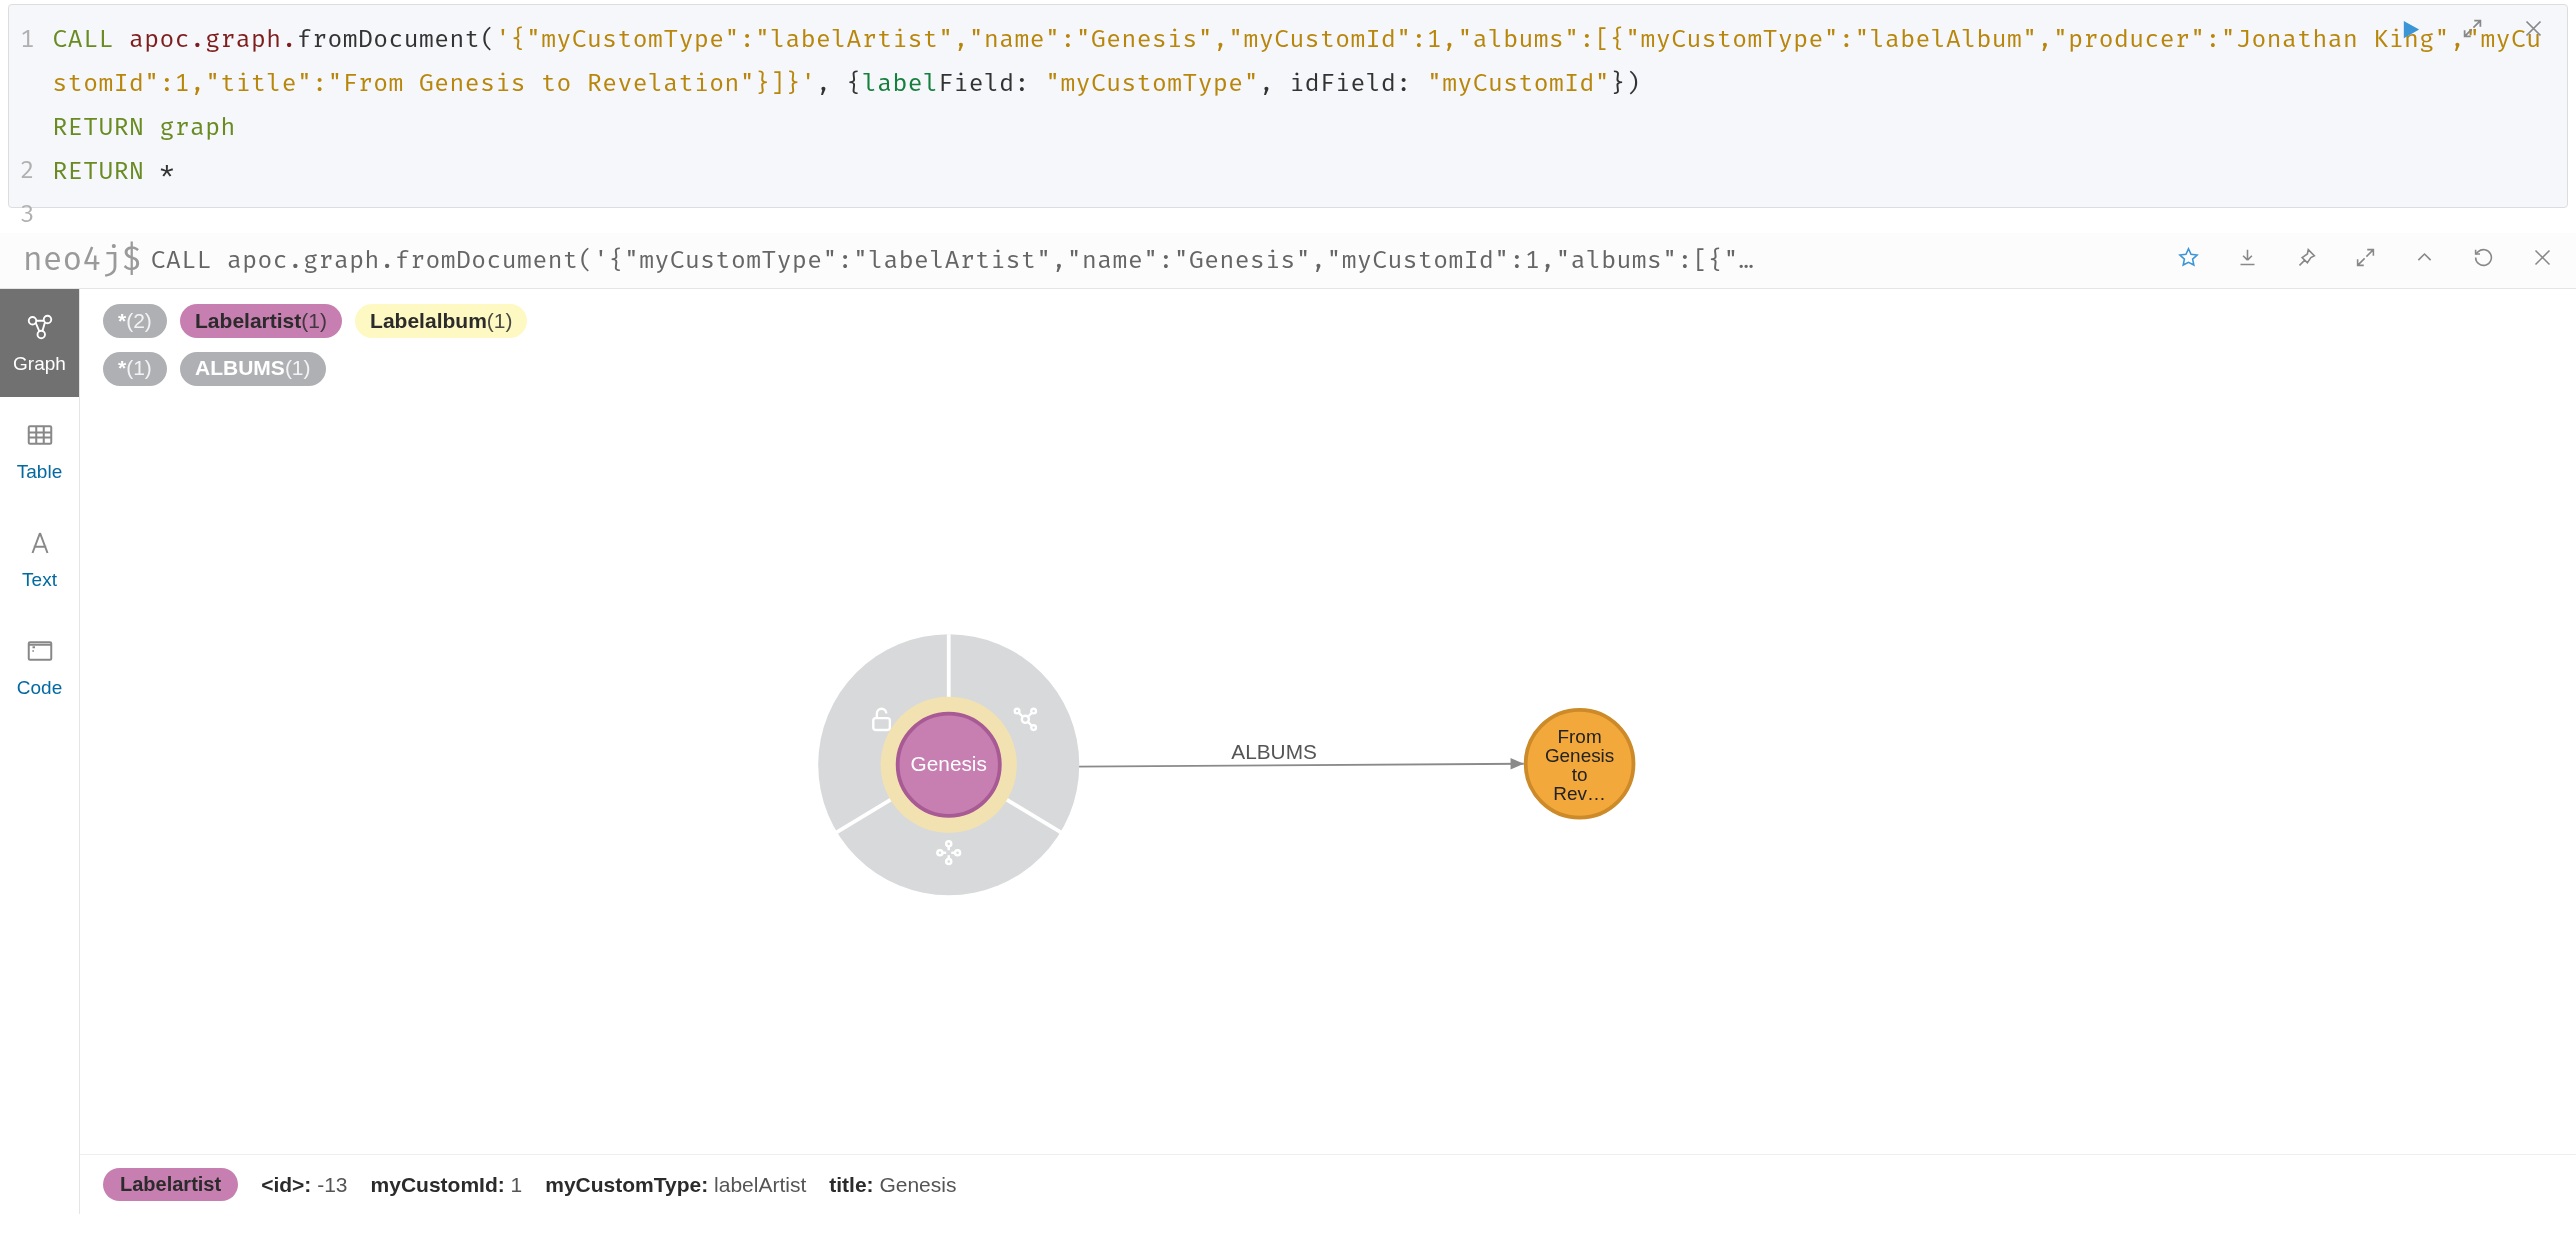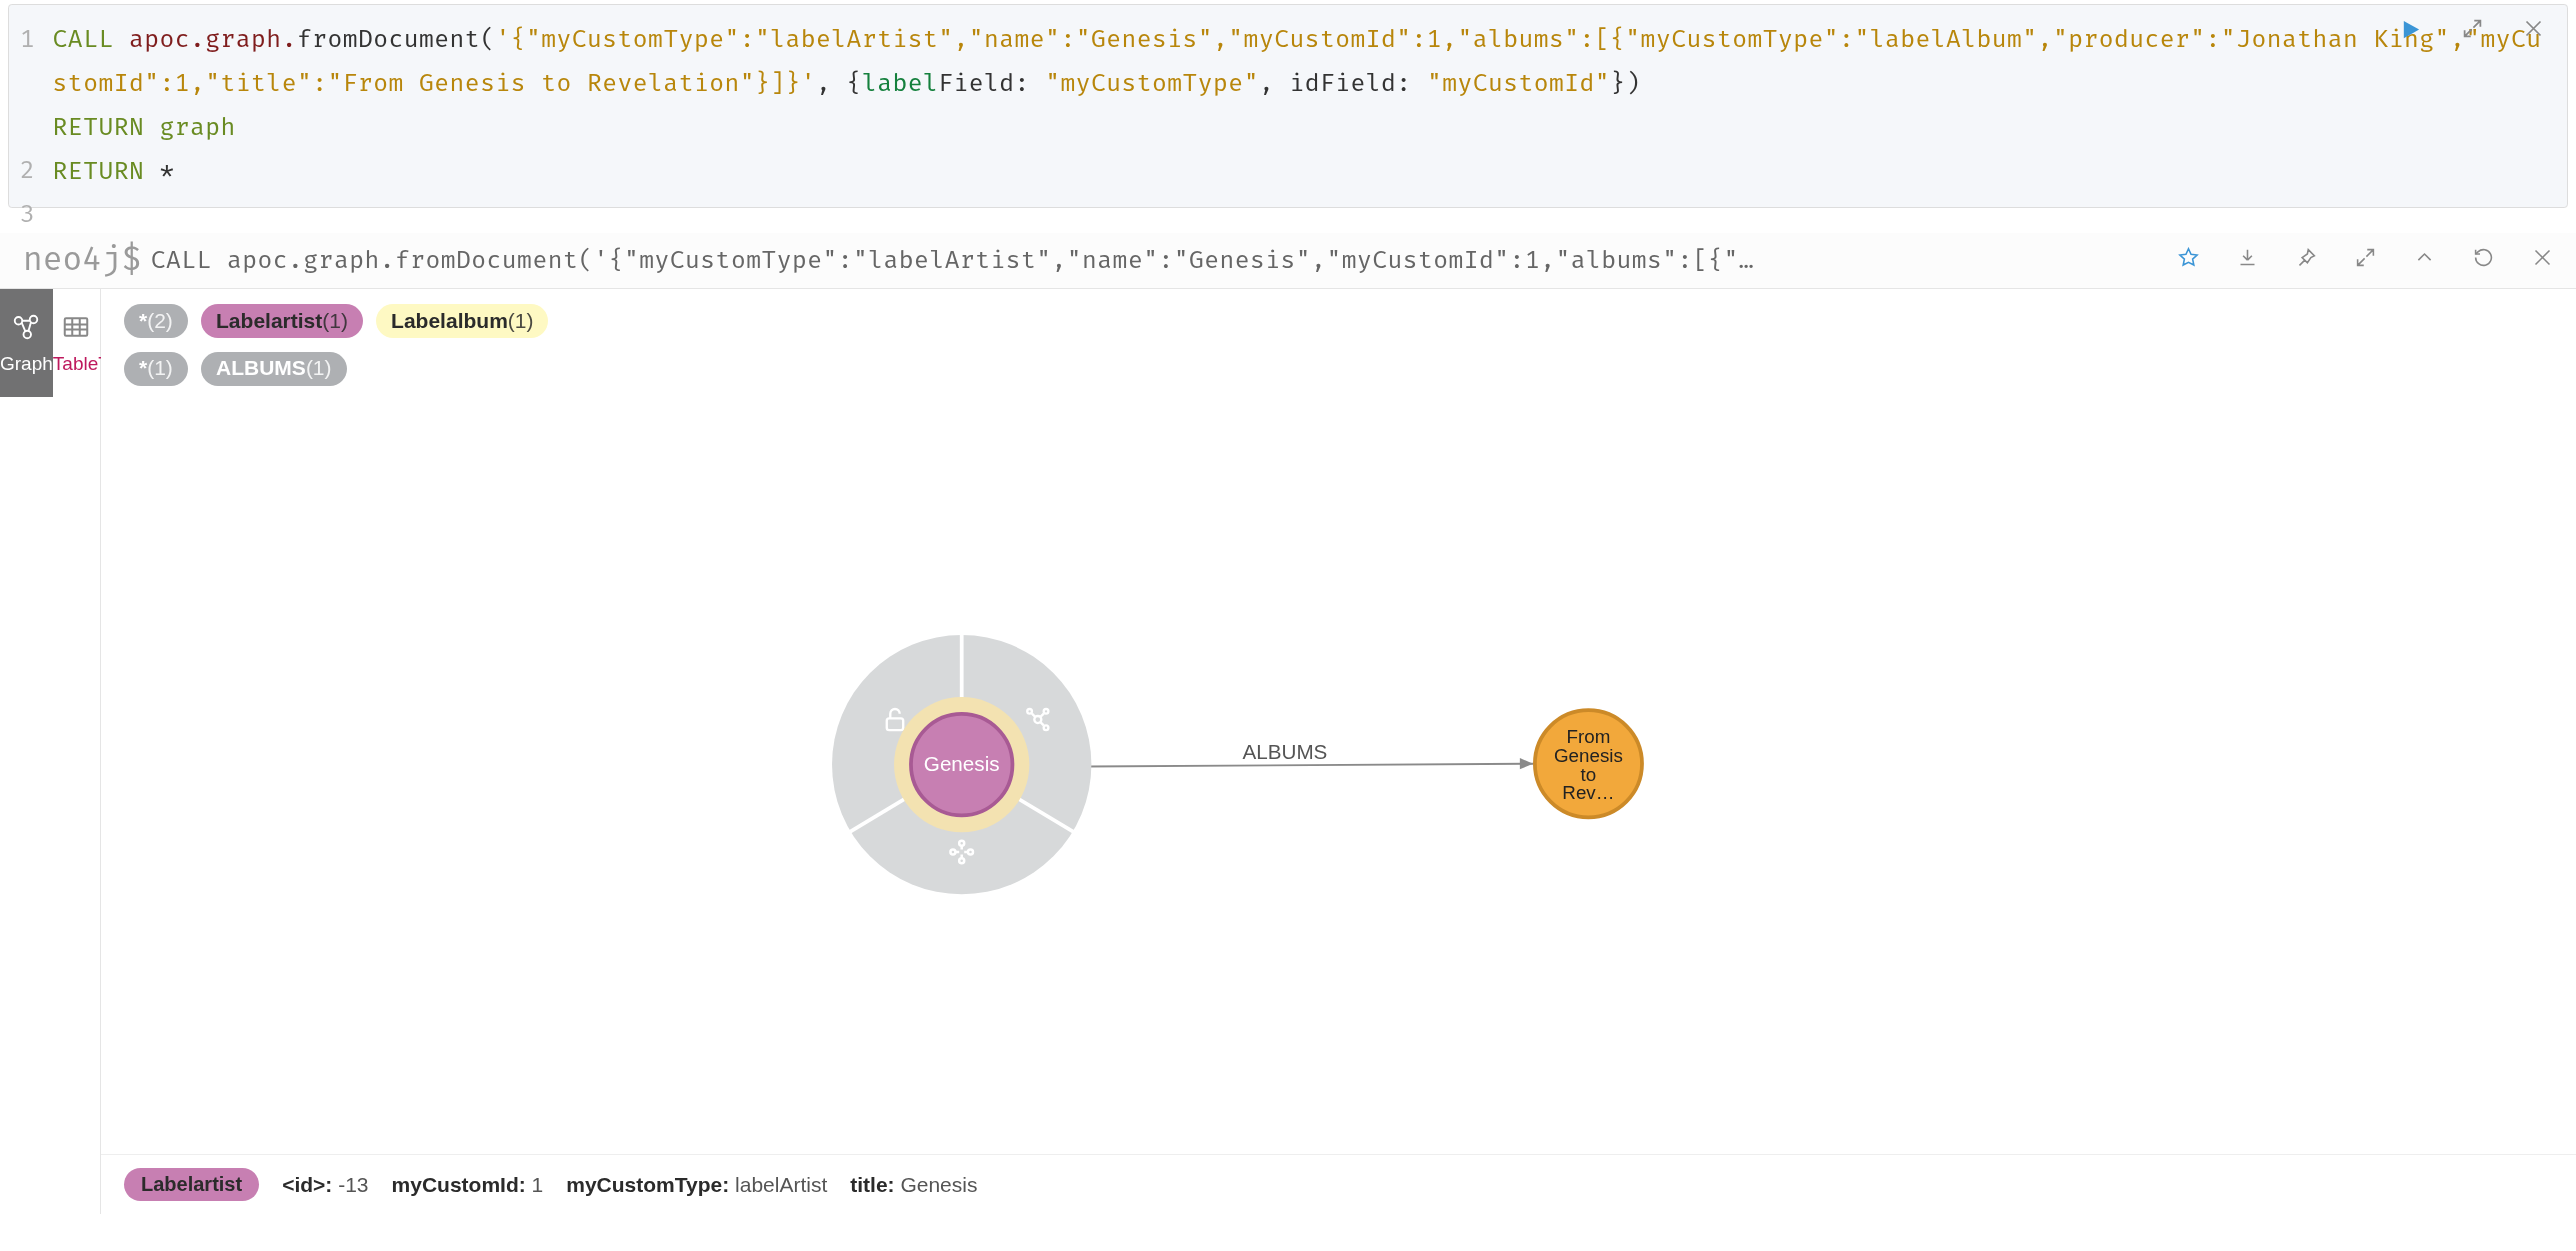--- a/index.html
+++ b/index.html
@@ -19,22 +19,22 @@
 .kw-key { color:#15803d; }
 .kw-plain { color:#333; }
 
 .result-bar { display:flex; align-items:center; padding:7.6px 23px; border-bottom:0.9px solid #e5e5e5; background:#fcfcfc; margin-top:24.6px; }
 .prompt { font-family:"Fira Code","Consolas",monospace; font-size:32px; color:#9a9a9a; }
 .result-query { font-family:"Fira Code","Consolas",monospace; font-size:24px; color:#666; margin-left:9.5px; flex:1; overflow:hidden; white-space:nowrap; text-overflow:ellipsis; letter-spacing:0.5px; }
 .result-icons { display:flex; gap:38px; color:#888; font-size:21px; }
 .result-icons span { cursor:pointer; }
 
 .main { display:flex; height:calc(100% - 326px); }
-.sidebar { width:101px; background:#fff; border-right:0.9px solid #e5e5e5; display:flex; flex-direction:row;text-align:right; }
-.sidebar-item { display:flex; flex-direction:column; align-items:center; justify-content:center; height:108px; color:#be185d; cursor:pointer; font-size:19px; gap:9.5px; }
+.sidebar { width:80px; background:#fff; border-right:0.9px solid #e5e5e5; display:flex; flex-direction:column;text-align:right; }
+.sidebar-item { display:flex; flex-direction:column; align-items:center; justify-content:center; height:108px; color:#0369a1; cursor:pointer; font-size:19px; gap:9.5px; }
 .sidebar-item.active { background:#717172; color:#fff; }
 .sidebar-icon { width:32px; height:32px; display:flex; align-items:center; justify-content:center; }
 
 .content { flex:1; position:relative; background:#fff; }
 .chips { position:absolute; top:15px; left:23px; display:flex; flex-direction:column; gap:13.2px; }
 .chip-row { display:flex; gap:13.2px; }
 .chip { border-radius:19px; padding:4.7px 15px 5.7px; font-size:21px; font-weight:600; cursor:pointer; display:inline-flex; align-items:baseline; }
 .chip-count { font-weight:400; opacity:0.85; }
 .chip-grey { background:#aeb0b3; color:#fff; }
 .chip-artist { background:#c77fb2; color:#2b2b2b; }

